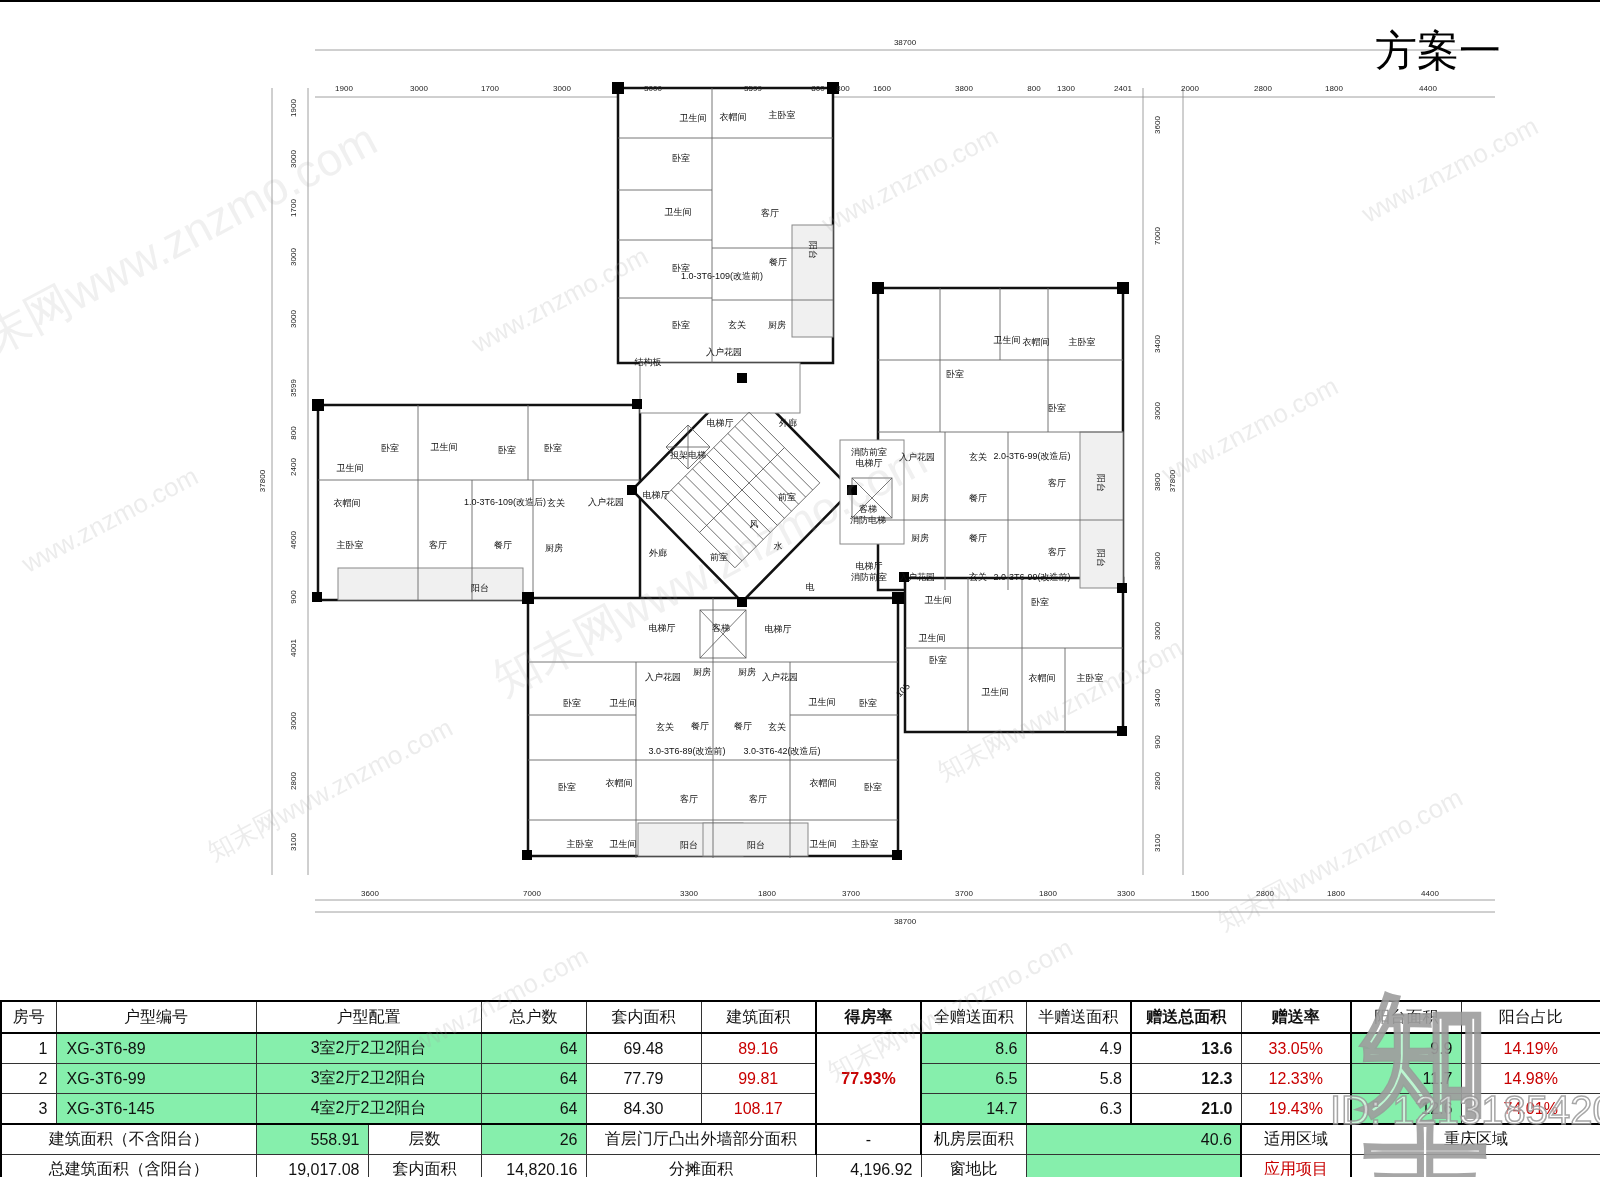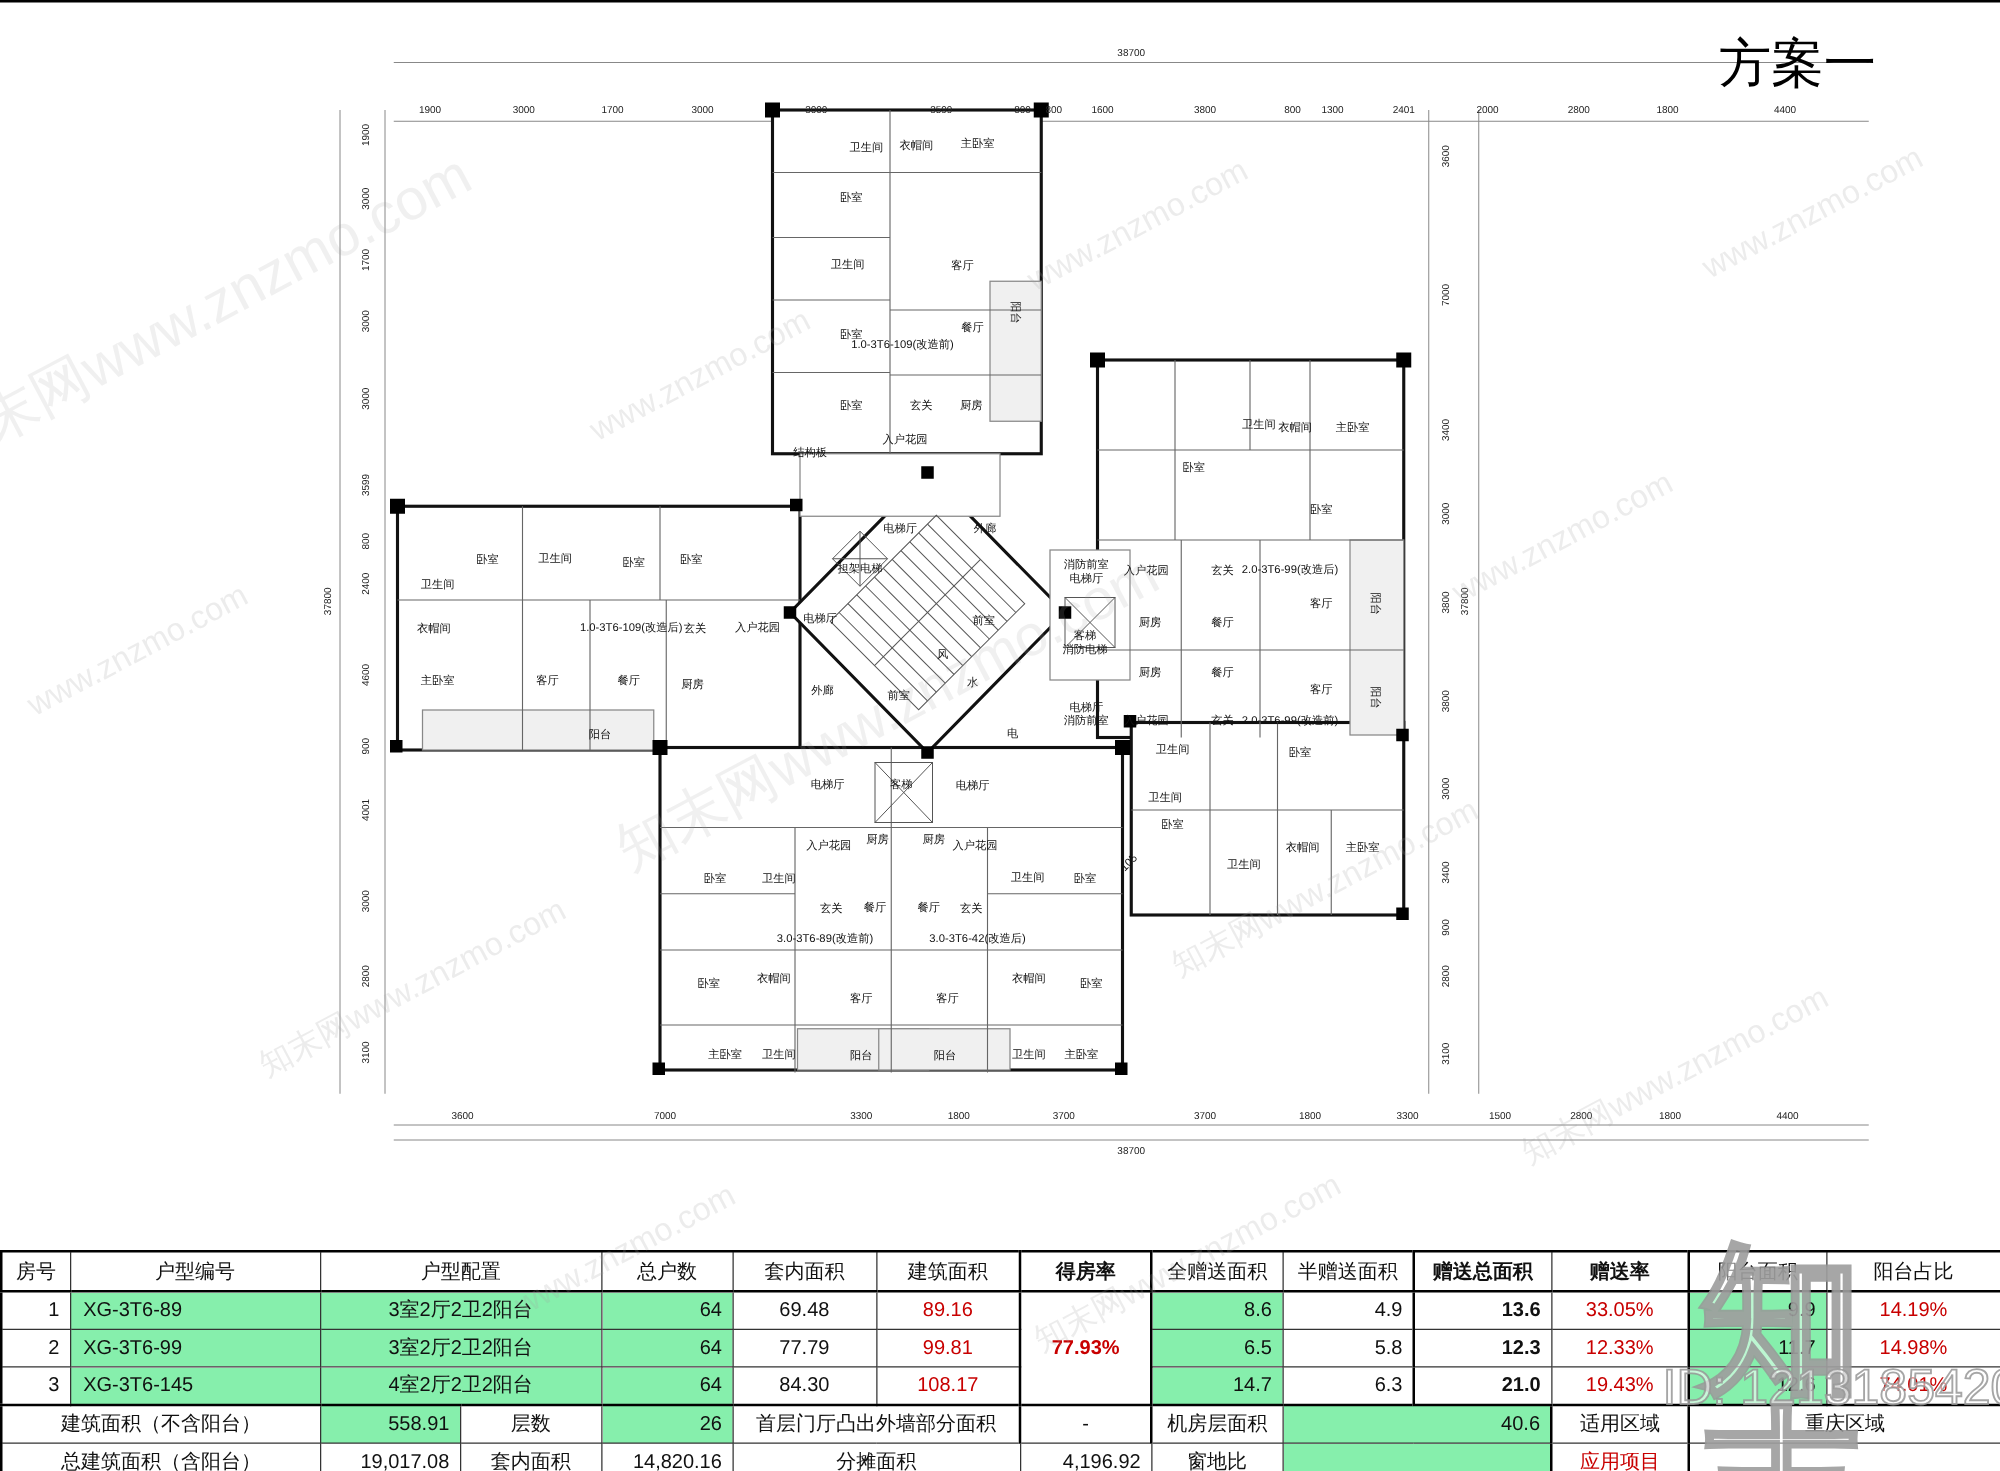--- a/index.html
+++ b/index.html
@@ -259,21 +259,21 @@
       <span class="plan-label" style="left: 747px; top: 672px;">厨房</span>
       <span class="plan-label" style="left: 780px; top: 677px;">入户花园</span>
       <span class="plan-label" style="left: 572px; top: 703px;">卧室</span>
       <span class="plan-label" style="left: 623px; top: 703px;">卫生间</span>
       <span class="plan-label" style="left: 665px; top: 727px;">玄关</span>
       <span class="plan-label" style="left: 700px; top: 726px;">餐厅</span>
       <span class="plan-label" style="left: 743px; top: 726px;">餐厅</span>
       <span class="plan-label" style="left: 777px; top: 727px;">玄关</span>
       <span class="plan-label" style="left: 822px; top: 702px;">卫生间</span>
       <span class="plan-label" style="left: 868px; top: 703px;">卧室</span>
-      <span class="plan-label ul" style="left: 660px; top: 751px;">3.0-3T6-89(改造前)</span>
+      <span class="plan-label ul" style="left: 687px; top: 751px;">3.0-3T6-89(改造前)</span>
       <span class="plan-label ul" style="left: 782px; top: 751px;">3.0-3T6-42(改造后)</span>
       <span class="plan-label" style="left: 567px; top: 787px;">卧室</span>
       <span class="plan-label" style="left: 619px; top: 783px;">衣帽间</span>
       <span class="plan-label" style="left: 689px; top: 799px;">客厅</span>
       <span class="plan-label" style="left: 758px; top: 799px;">客厅</span>
       <span class="plan-label" style="left: 823px; top: 783px;">衣帽间</span>
       <span class="plan-label" style="left: 873px; top: 787px;">卧室</span>
       <span class="plan-label" style="left: 580px; top: 844px;">主卧室</span>
       <span class="plan-label" style="left: 623px; top: 844px;">卫生间</span>
       <span class="plan-label" style="left: 689px; top: 845px;">阳台</span>

